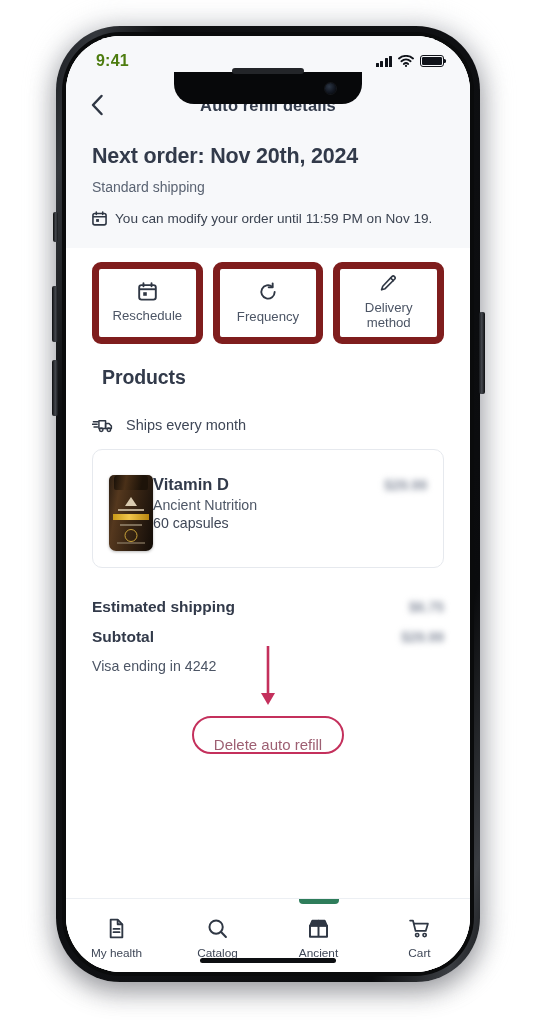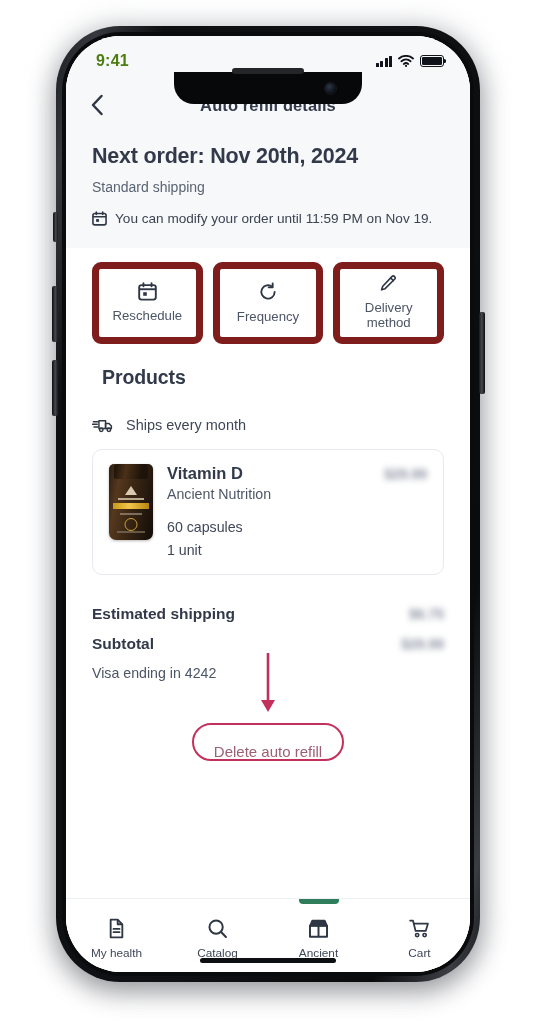--- a/index.html
+++ b/index.html
@@ -172,22 +172,22 @@
   .ships-row {
     display: flex; align-items: center; gap: 10px;
     padding: 26px 26px 14px;
   }
   .ships-row .txt { font-size: 14.5px; color: #3f4757; }
 
   .prod-card {
     margin: 0 26px;
     border: 1px solid #e6e9ee; border-radius: 10px;
     background: #fff;
-    display: flex; align-items: flex-start; gap: 14px;
-    padding: 14px 16px 16px;
+    display: flex; align-items: flex-start; 
+    padding: 25px 16px 16px;
   }
   .bottle {
     width: 44px; height: 76px; flex: 0 0 44px;
     border-radius: 5px 5px 7px 7px;
     background: linear-gradient(100deg,#2a1d12 0%,#55381e 22%,#3d2815 48%,#24180e 78%,#120c07 100%);
     position: relative; overflow: hidden;
     box-shadow: 0 1px 3px rgba(0,0,0,.28);
   }
   .bottle .cap {
     position: absolute; left: 5px; right: 5px; top: 0; height: 15px;
@@ -217,21 +217,21 @@
     width: 13px; height: 13px; border-radius: 50%;
     border: 1.4px solid #c8a23a;
   }
   .bottle .t3 {
     position: absolute; left: 8px; right: 8px; bottom: 7px; height: 1.8px;
     background: #8d7f68; opacity: .6;
   }
 
   .prod-info { flex: 1; min-width: 0; }
   .prod-name { font-size: 16.5px; font-weight: bold; color: #323a4a; margin-bottom: 3px; }
-  .prod-brand { font-size: 14.2px; color: #4e5766; margin-bottom: 17px; }
+  .prod-brand { font-size: 14.2px; color: #4e5766; margin-bottom: 2px; }
   .prod-size  { font-size: 14.2px; color: #3f4757; margin-bottom: 7px; }
   .prod-qty   { font-size: 14.2px; color: #3f4757; }
   .prod-price {
     font-size: 14px; color: #8a91a0; font-weight: bold;
     filter: blur(3.4px); white-space: nowrap; padding-top: 2px;
   }
 
   
   .totals { padding: 30px 26px 0; }
   .tot-row {
@@ -421,21 +421,20 @@
           <div class="t1"></div>
           <div class="band"></div>
           <div class="seal"></div>
           <div class="t2"></div>
           <div class="t3"></div>
         </div>
         <div class="prod-info">
           <div class="prod-name">Vitamin D</div>
           <div class="prod-brand">Ancient Nutrition</div>
           <div class="prod-size">60 capsules</div>
-          <div class="prod-qty">1 unit</div>
         </div>
         <div class="prod-price">$29.99</div>
       </div>
 
       <div class="totals">
         <div class="tot-row">
           <span class="tot-label">Estimated shipping</span>
           <span class="tot-val">$6.75</span>
         </div>
         <div class="tot-row">

